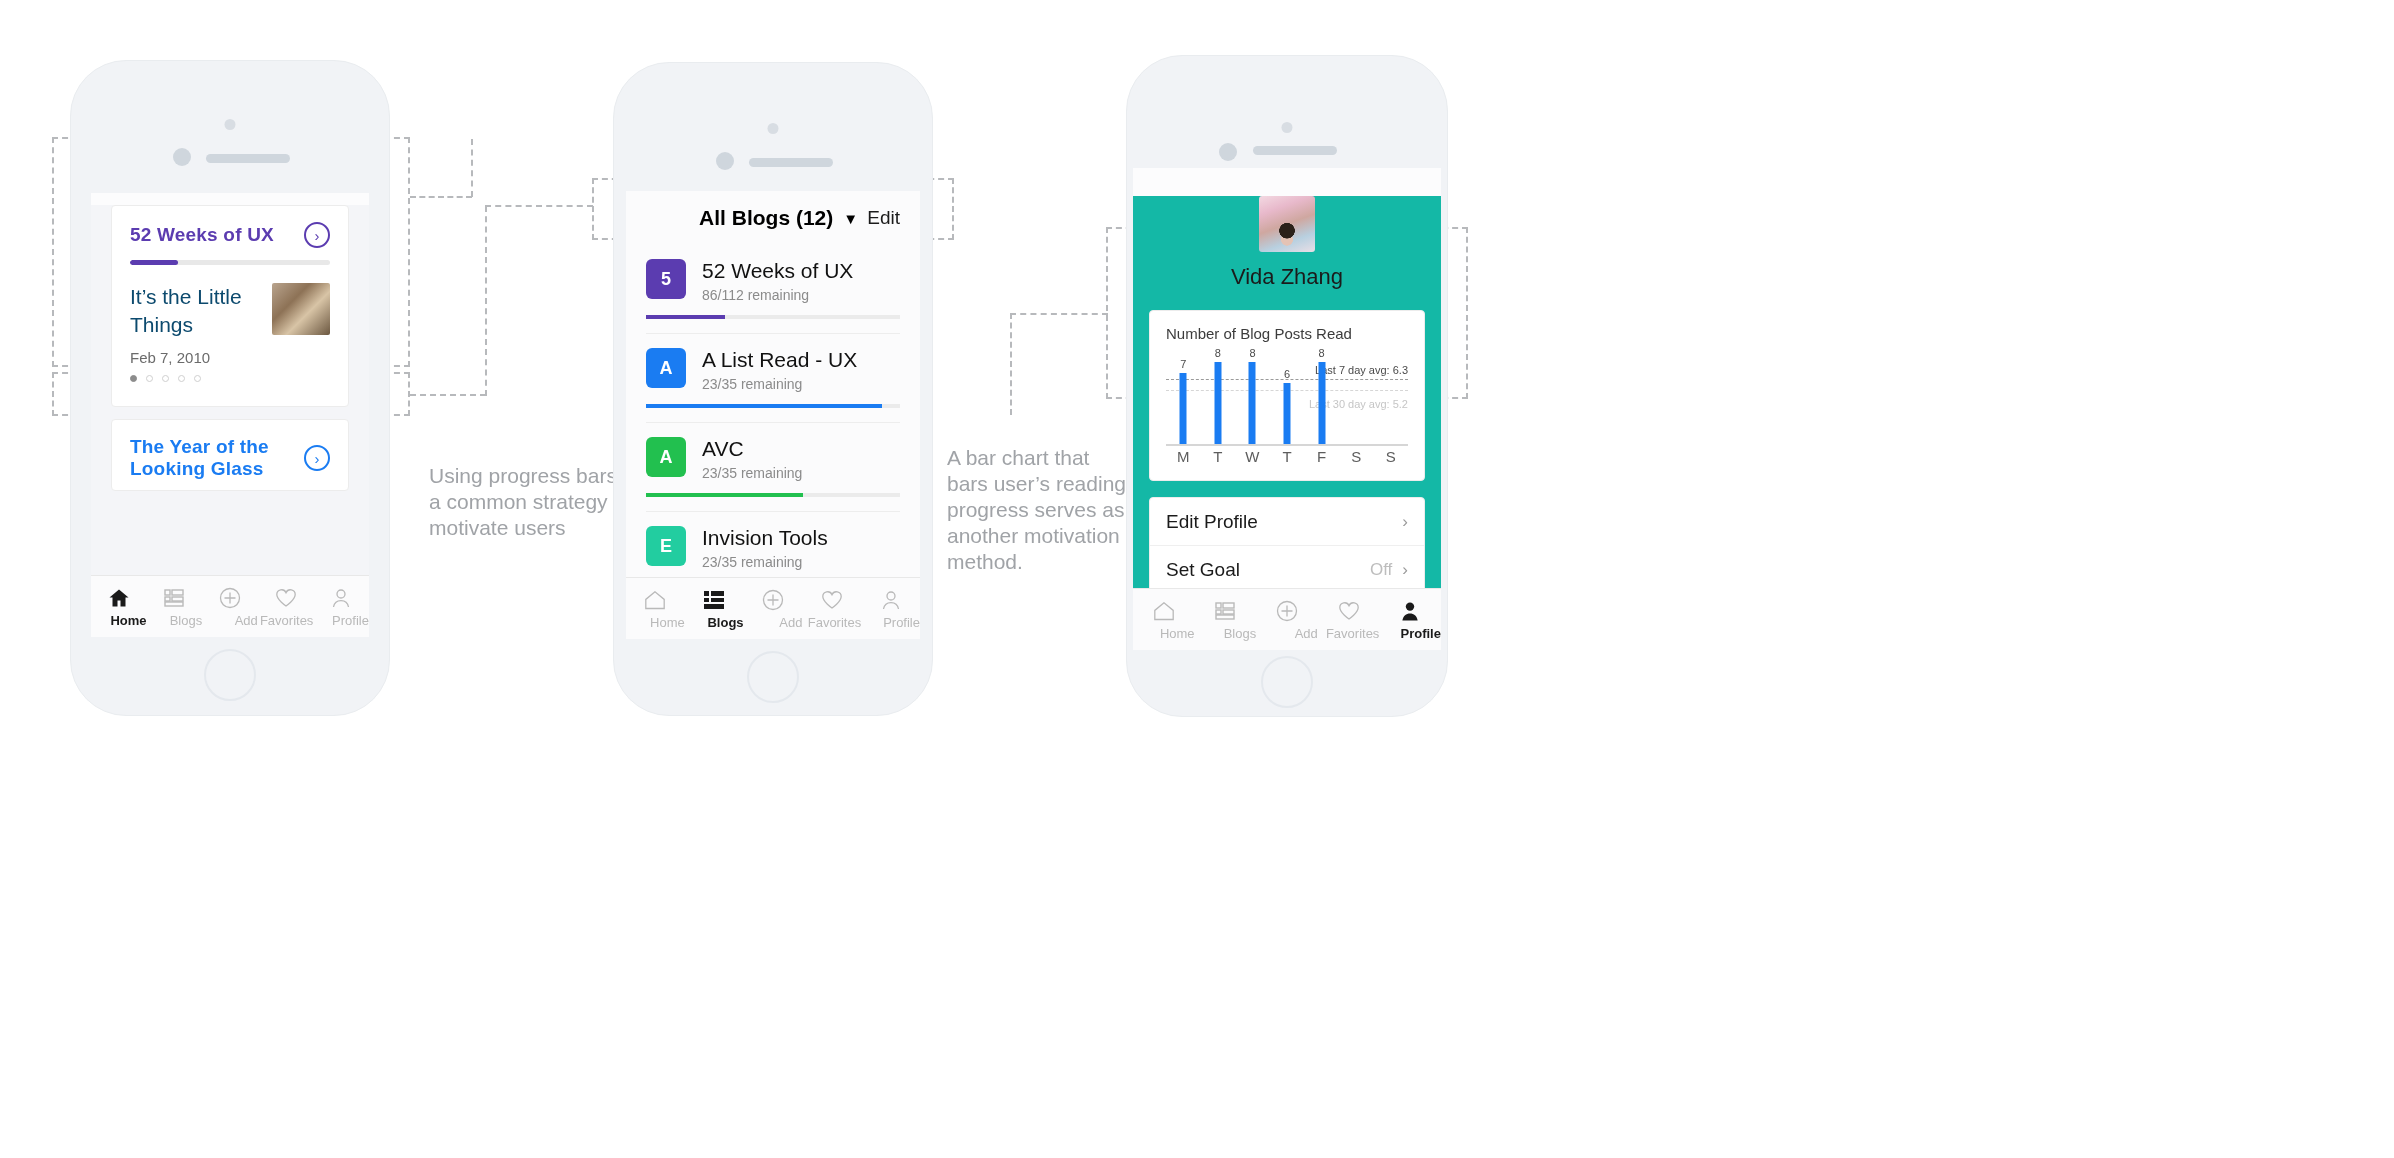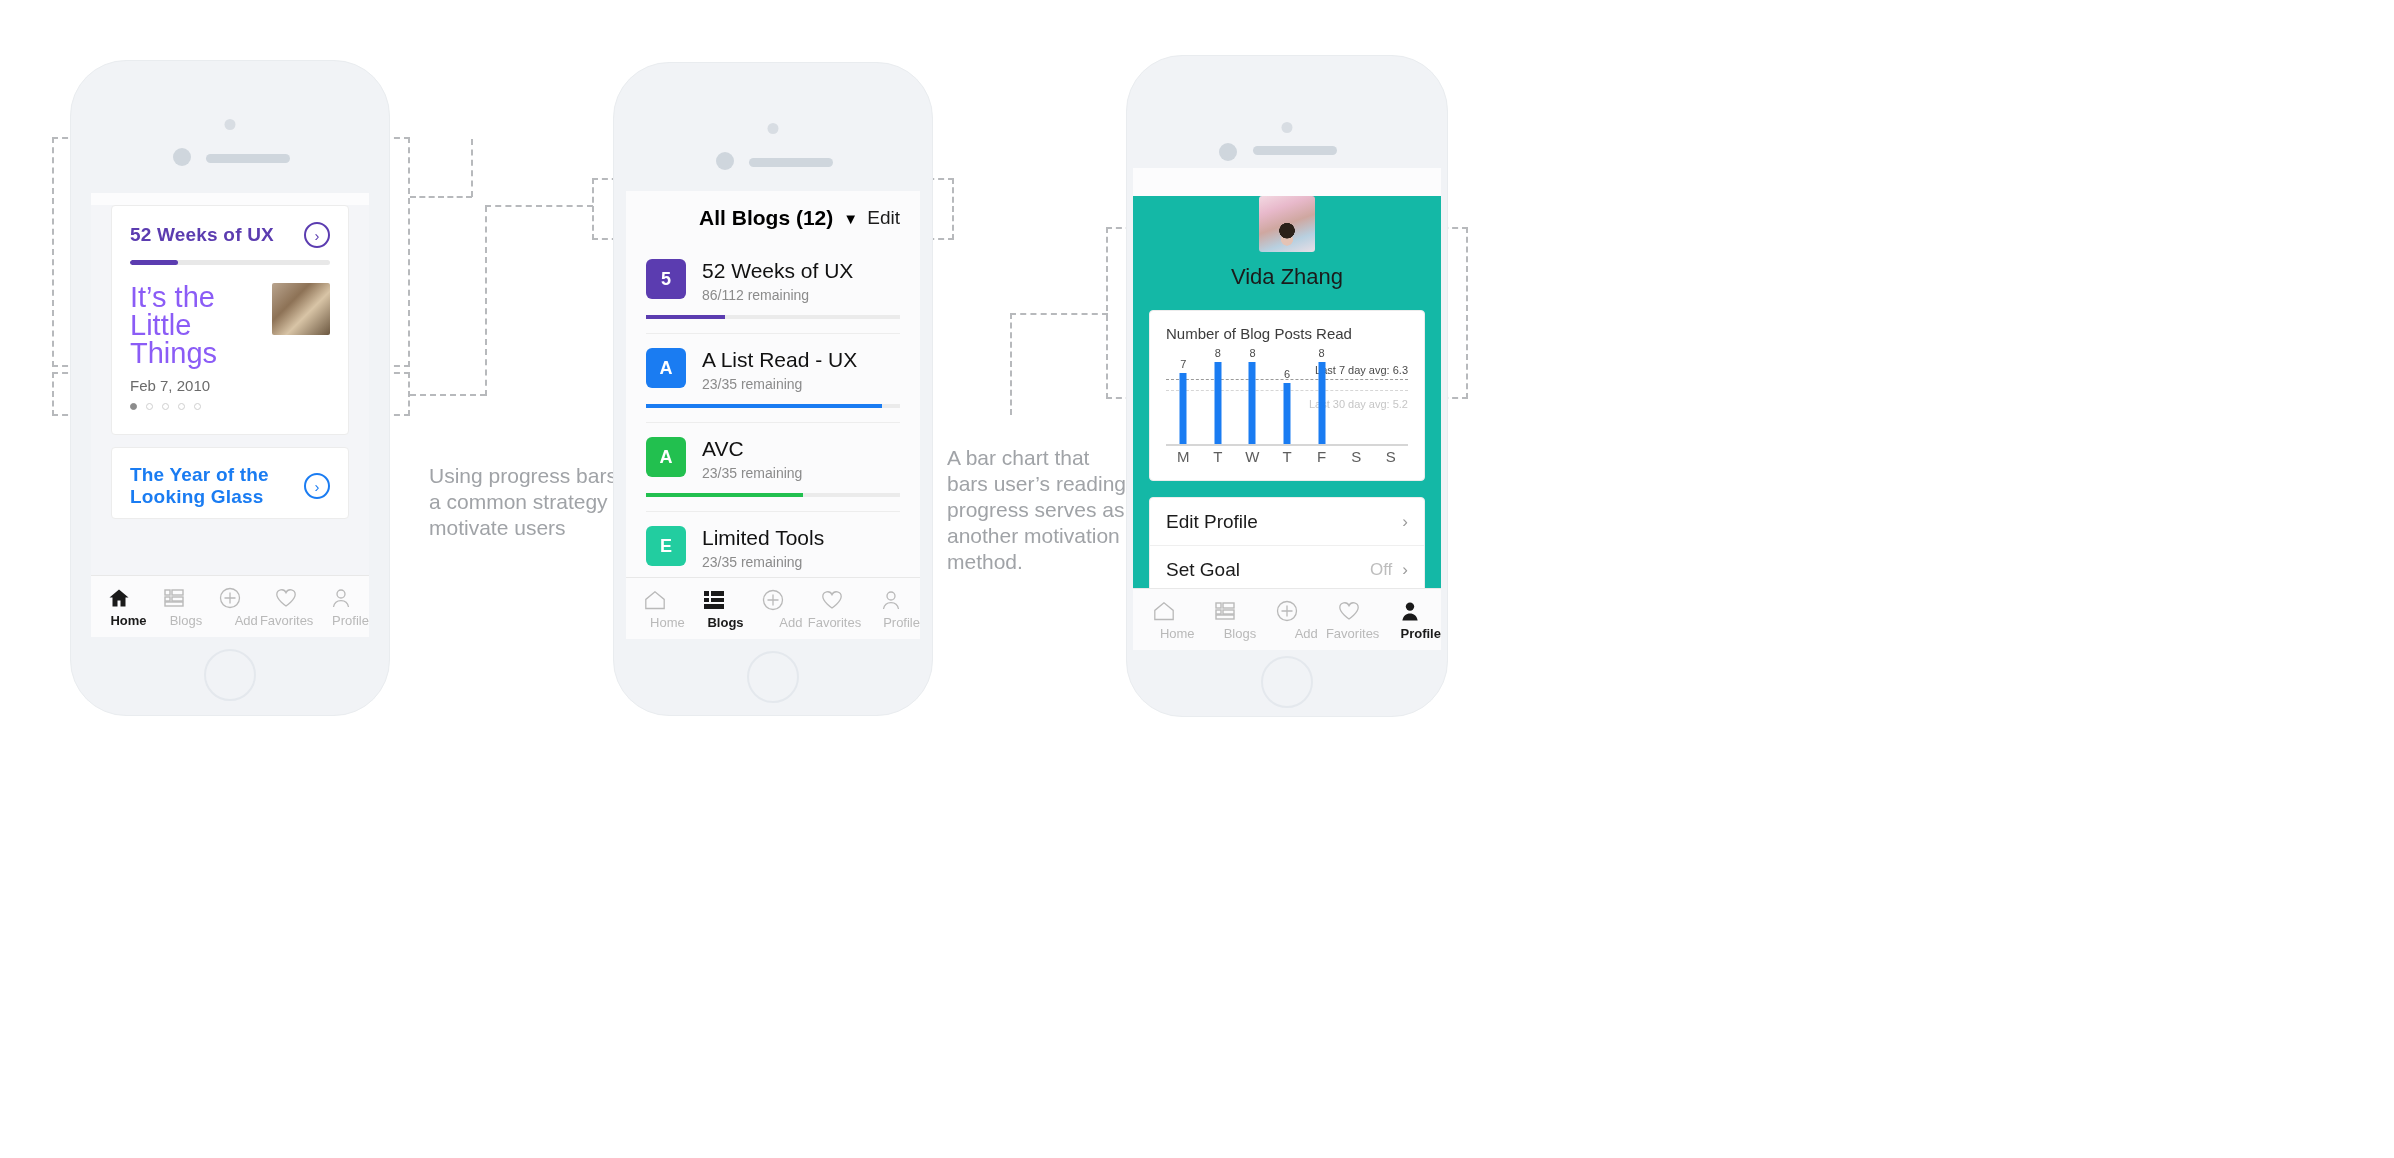--- a/index.html
+++ b/index.html
@@ -78,21 +78,21 @@
     border: 2px solid currentColor;
     display: flex; align-items: center; justify-content: center;
     font-size: 15px; line-height: 1; flex: 0 0 auto;
   }
   .pbar { height: 5px; background: #e8e8e8; border-radius: 3px; margin-top: 12px; overflow: hidden; }
   .pbar > i { display: block; height: 100%; border-radius: 3px; }
 
   .post { display: flex; gap: 14px; padding: 18px 0 14px 0; border-bottom: 1px solid #eeeeee; }
   .post:last-child { border-bottom: 0; }
   .post-body { flex: 1 1 auto; min-width: 0; }
-  .post-title { font-size: 29px; line-height: 28px; color: #8b5cf6; }
+  .post-title { font-size: 21px; line-height: 28px; color: #0c4a6e; }
   .post-date { font-size: 15px; color: #6b6b6b; margin-top: 10px; }
   .dots { display: flex; gap: 9px; margin-top: 9px; }
   .dots i {
     width: 7px; height: 7px; border-radius: 50%;
     border: 1px solid #cfcfcf; display: block;
   }
   .dots i.on { background: #8c8c8c; border-color: #8c8c8c; }
   .dots i.off { background: transparent; }
   .thumb {
     width: 58px; height: 52px; flex: 0 0 auto; border-radius: 2px;
@@ -367,21 +367,21 @@
           <div class="blog-pbar">
             <i style="width:62%; background:#22c04f"></i>
           </div>
         </div>
         <div class="blog-sep"></div>
 
         <div class="blog-row">
           <div class="blog-row-inner">
             <div class="blog-badge" style="background:#22cda0">E</div>
             <div style="flex:1 1 auto; min-width:0;">
-              <div class="blog-name">Limited Tools</div>
+              <div class="blog-name">Invision Tools</div>
               <div class="blog-sub">23/35 remaining</div>
             </div>
           </div>
           <div class="blog-pbar">
             <i style="width:93%; background:#22cda0"></i>
           </div>
         </div>
         <div class="blog-sep"></div>
 
         <div class="blog-row">

